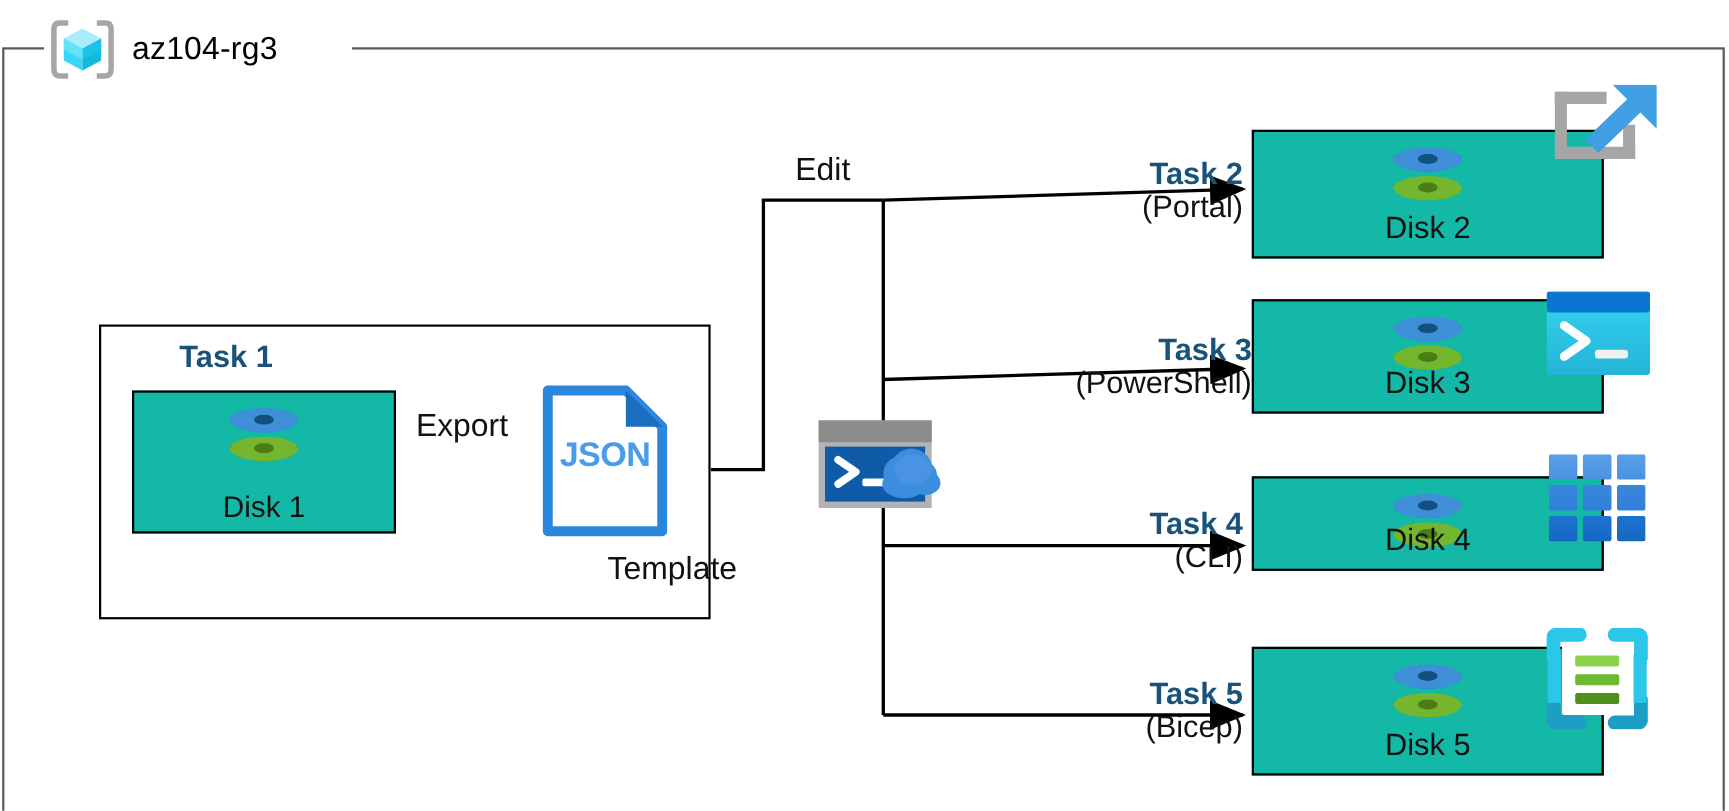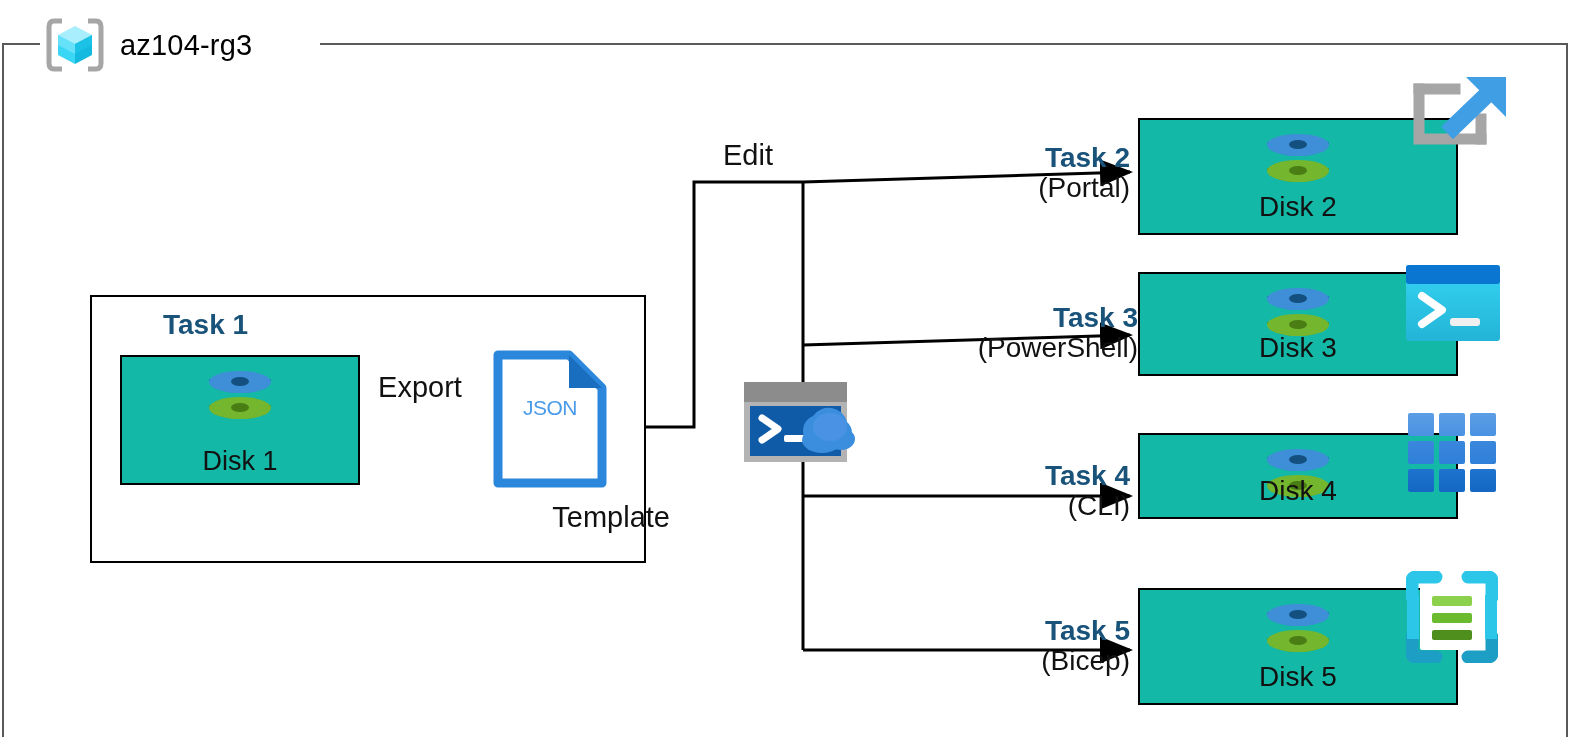--- a/index.html
+++ b/index.html
@@ -53,21 +53,21 @@
   .p-blue .top{background:#3f8fd8;}
   .p-blue .hole{background:#14507f;}
   .p-green{top:26px;}
   .p-green .side{background:#4e8c17;}
   .p-green .top{background:#74b62e;}
   .p-green .hole{background:#4a7d14;}
 
   
   .json-icon{position:absolute;left:489px;top:334px;width:122px;height:140px;}
   .json-text{position:absolute;left:489px;top:381px;width:122px;text-align:center;
-             font-size:21px;font-weight:normal;color:#4a9bea;letter-spacing:-.5px;}
+             font-size:31px;font-weight:bold;color:#4a9bea;letter-spacing:-.5px;}
   .template-label{position:absolute;left:430px;top:486px;width:240px;text-align:right;
                   font-size:29px;color:#111;}
 
   
   .cloudshell{position:absolute;left:744px;top:367px;width:112px;height:80px;}
 
   
   .tech-icon{position:absolute;}
   .portal-icon{left:1409px;top:62px;width:105px;height:100px;}
   .ps-icon{left:1406px;top:250px;width:94px;height:76px;}

